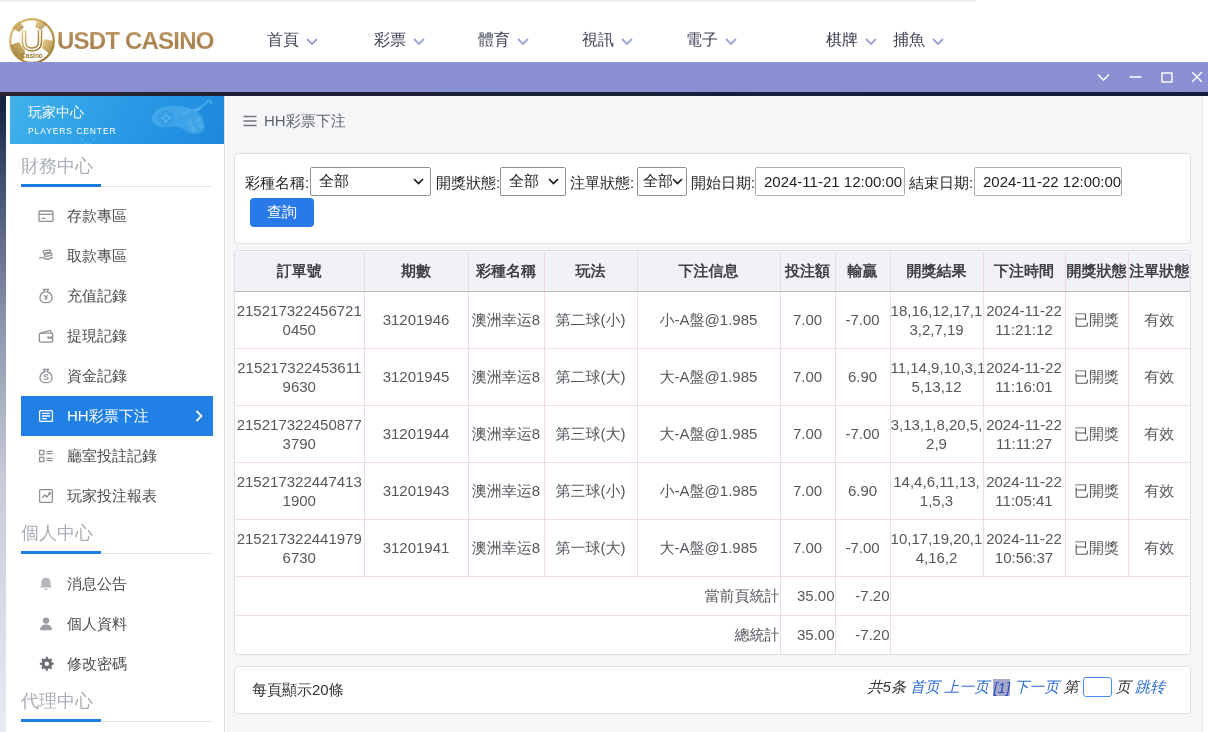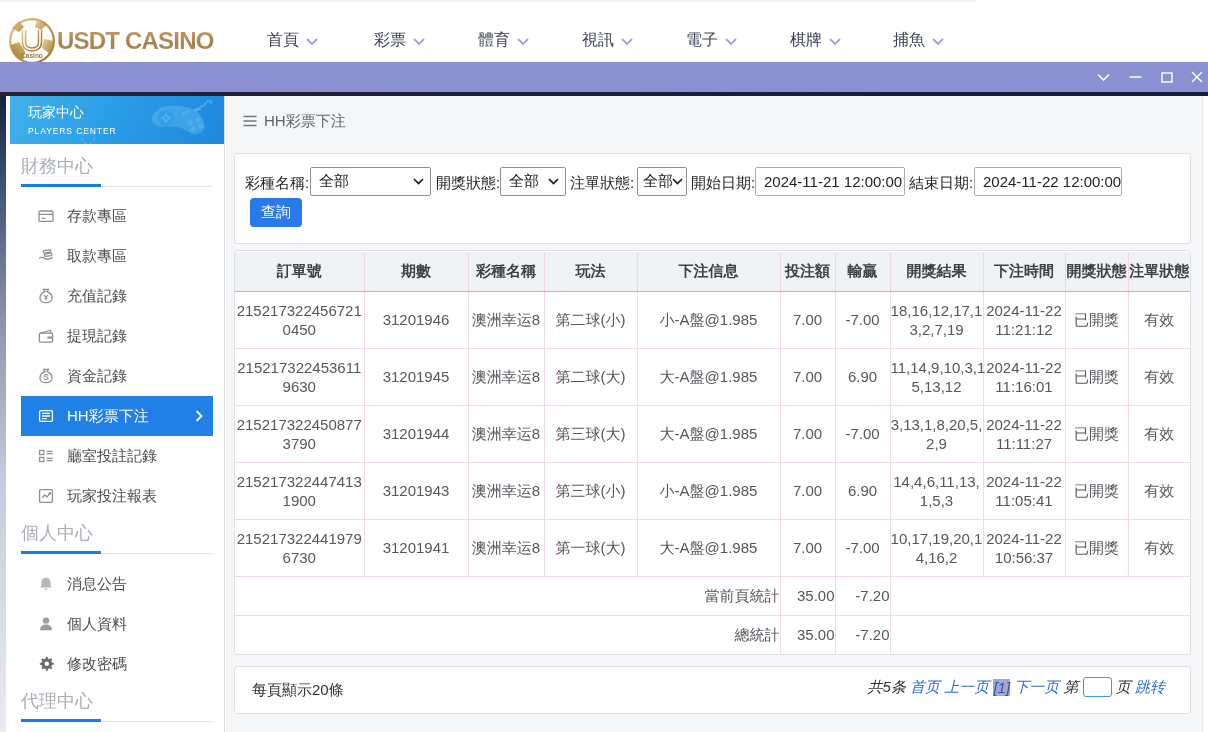--- a/index.html
+++ b/index.html
@@ -43,21 +43,21 @@
 #crumb { position:absolute; left:17px; top:15px; height:20px; display:flex; align-items:center; color:#5f6368; font-size:15px; }
 .box { position:absolute; background:#fff; border:1px solid #dcdfe3; border-radius:4px; }
 #filterbox { left:8px; top:57px; width:957px; height:91px; }
 #tablebox  { left:8px; top:154px; width:957px; height:405px; }
 #pagebox   { left:8px; top:570px; width:957px; height:48px; }
 
 .flabel { position:absolute; font-size:15px; color:#1f1f1f; top:20px; }
 .fsel { position:absolute; top:13px; height:29px; border:1px solid #8f8f8f; border-radius:2px; background:#fff; font-size:15px; color:#1a1a1a; display:flex; align-items:center; padding-left:8px; }
 .fsel svg { position:absolute; right:6px; }
 .finput { position:absolute; top:13px; white-space:nowrap; height:29px; border:1px solid #ababab; border-radius:2px; background:#fff; font-size:15px; color:#1f1f1f; display:flex; align-items:center; padding-left:8px; }
-#qbtn { position:absolute; left:15px; top:44px; width:52px; height:29px; background:#2979e8; border-radius:4px; color:#fff; font-size:15px; display:flex; align-items:center; justify-content:center; }
+#qbtn { position:absolute; left:15px; top:44px; width:64px; height:29px; background:#2979e8; border-radius:4px; color:#fff; font-size:15px; display:flex; align-items:center; justify-content:center; }
 
 
 #tbl { position:absolute; left:0px; top:1px; width:955px; border-collapse:collapse; table-layout:fixed; font-size:15px; }
 #tbl th { background:#f0f2f5; font-weight:bold; color:#3f4145; height:39px; border-bottom:1px solid #b7b9be; border-right:1px solid #f0dbdb; padding:0; text-align:center; }
 #tbl th:last-child { border-right:none; }
 #tbl td { color:#54575c; text-align:center; border-right:1px solid #f2dddd; border-bottom:1px solid #f2dddd; padding:0; line-height:19px; }
 #tbl td:last-child { border-right:none; }
 #tbl tr.dr td { height:57px; }
 #tbl tr.sr td { height:39px;text-align:right; }
 #tbl tr:last-child td { border-bottom:none; }
@@ -104,21 +104,21 @@
         </svg></div>
     <div class="nav" style="left:478px;">體育<svg class="chev" width="12" height="8" viewBox="0 0 12 8">
           <path d="M1.5 1.5 L6 6 L10.5 1.5" fill="none" stroke="#9aa1da" stroke-width="1.8" stroke-linecap="round"></path>
         </svg></div>
     <div class="nav" style="left:582px;">視訊<svg class="chev" width="12" height="8" viewBox="0 0 12 8">
           <path d="M1.5 1.5 L6 6 L10.5 1.5" fill="none" stroke="#9aa1da" stroke-width="1.8" stroke-linecap="round"></path>
         </svg></div>
     <div class="nav" style="left:686px;">電子<svg class="chev" width="12" height="8" viewBox="0 0 12 8">
           <path d="M1.5 1.5 L6 6 L10.5 1.5" fill="none" stroke="#9aa1da" stroke-width="1.8" stroke-linecap="round"></path>
         </svg></div>
-    <div class="nav" style="left:790px;">棋牌<svg class="chev" width="12" height="8" viewBox="0 0 12 8">
+    <div class="nav" style="left:826px;">棋牌<svg class="chev" width="12" height="8" viewBox="0 0 12 8">
           <path d="M1.5 1.5 L6 6 L10.5 1.5" fill="none" stroke="#9aa1da" stroke-width="1.8" stroke-linecap="round"></path>
         </svg></div>
     <div class="nav" style="left:893px;">捕魚<svg class="chev" width="12" height="8" viewBox="0 0 12 8">
           <path d="M1.5 1.5 L6 6 L10.5 1.5" fill="none" stroke="#9aa1da" stroke-width="1.8" stroke-linecap="round"></path>
         </svg></div>
   </div>
 
   <div id="purple">
     <div class="wicon" style="left:1097px;">
         <svg width="13" height="9" viewBox="0 0 13 9">

